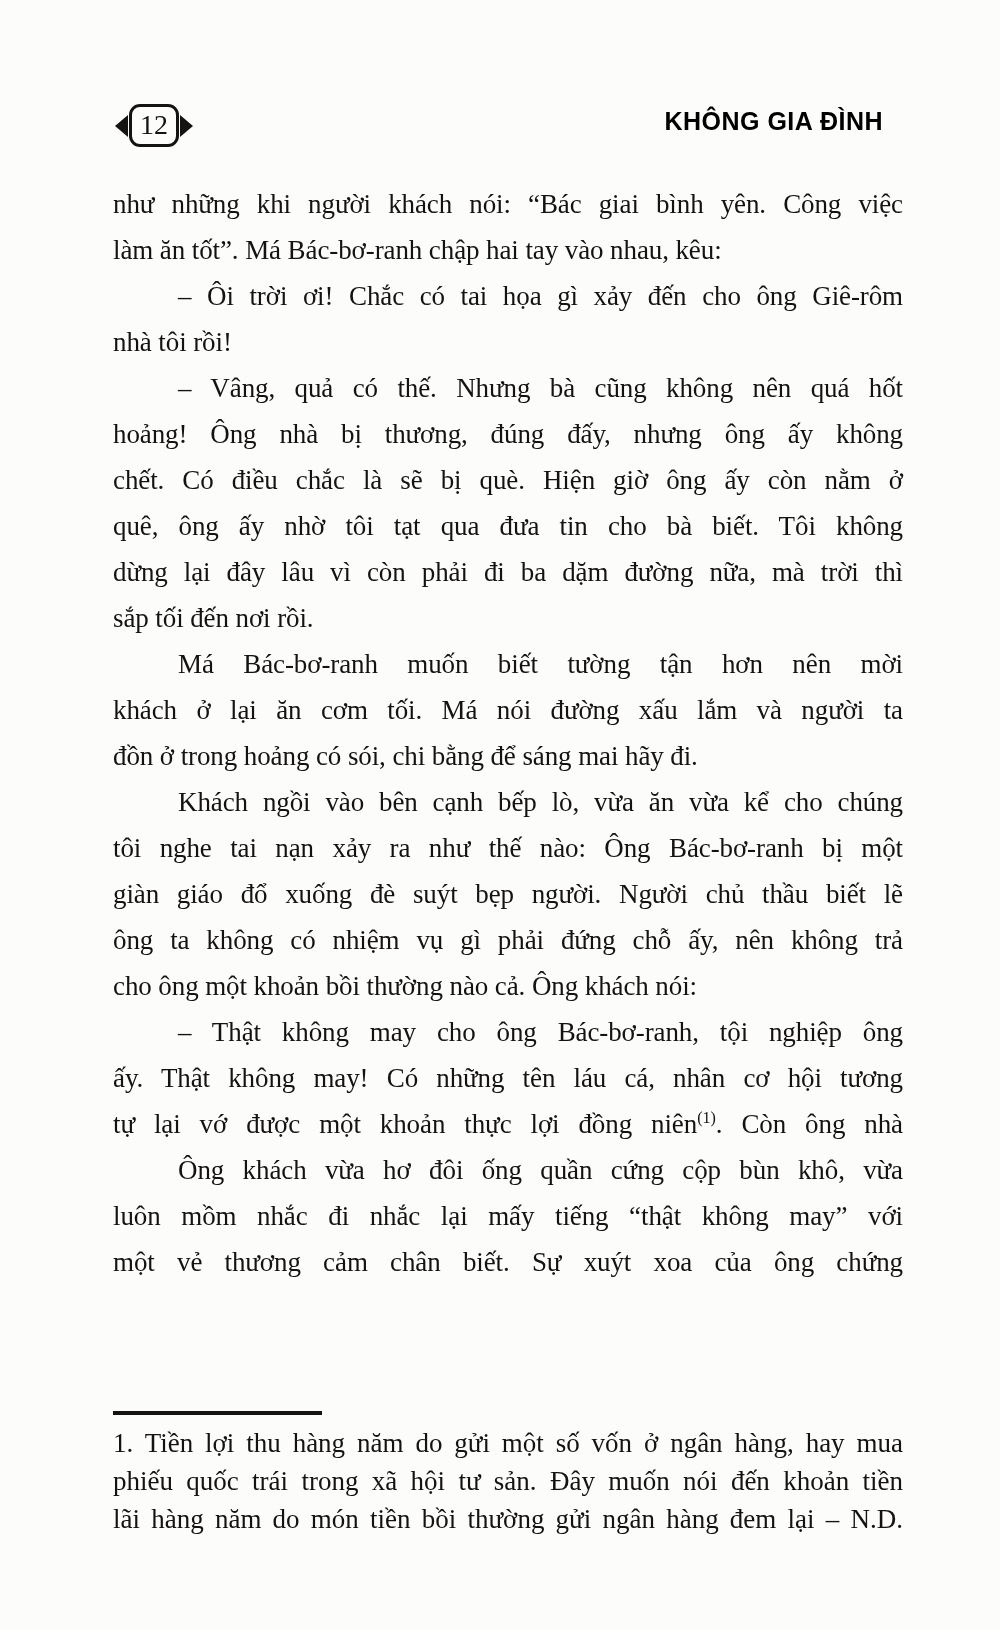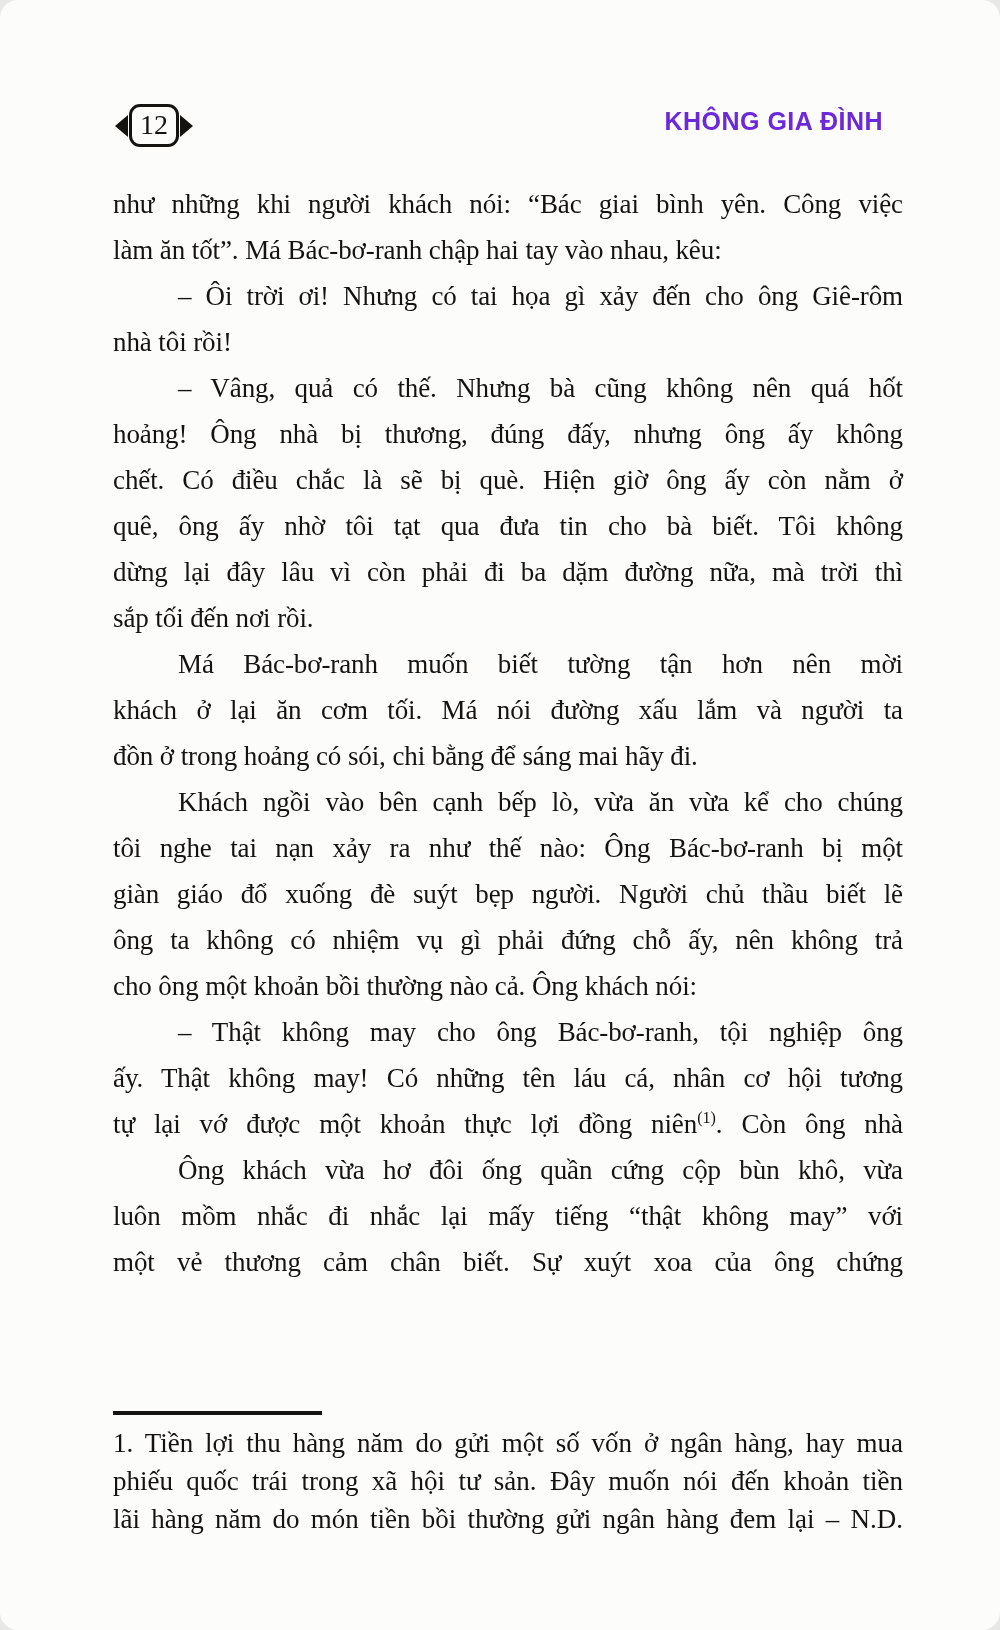--- a/index.html
+++ b/index.html
@@ -5,21 +5,20 @@
   html, body { margin: 0; padding: 0; background: #e8e8e6; }
   .page {
     position: relative;
     width: 1000px;
     height: 1630px;
     margin: 0 auto;
     background: #fcfcfa;
     font-family: "Liberation Serif", serif;
     color: #151310;
     overflow: hidden;
-    border-radius: 18px;
   }
 
   
   .page-marker {
     position: absolute;
     left: 115px;
     top: 104px;
     display: flex;
     align-items: center;
   }
@@ -41,21 +40,21 @@
     padding-bottom: 2px;
   }
   .running-title {
     position: absolute;
     right: 117px;
     top: 107px;
     font-family: "Liberation Sans", sans-serif;
     font-weight: 700;
     font-size: 25px;
     letter-spacing: 0.5px;
-    color: #6d28d9;
+    color: #000000;
     white-space: nowrap;
   }
 
   
   .body-text {
     position: absolute;
     left: 113px;
     top: 181px;
     width: 790px;
   }
@@ -109,21 +108,21 @@
     <span class="tri tri-left"></span>
     <span class="pagenum-box">12</span>
     <span class="tri tri-right"></span>
   </div>
 
   <div class="running-title">KHÔNG GIA ĐÌNH</div>
 
   <div class="body-text">
       <div class="bodyline">như những khi người khách nói: “Bác giai bình yên. Công việc</div>
       <div class="bodyline endline">làm ăn tốt”. Má Bác-bơ-ranh chập hai tay vào nhau, kêu:</div>
-      <div class="bodyline indent">– Ôi trời ơi! Nhưng có tai họa gì xảy đến cho ông Giê-rôm</div>
+      <div class="bodyline indent">– Ôi trời ơi! Chắc có tai họa gì xảy đến cho ông Giê-rôm</div>
       <div class="bodyline endline">nhà tôi rồi!</div>
       <div class="bodyline indent">– Vâng, quả có thế. Nhưng bà cũng không nên quá hốt</div>
       <div class="bodyline">hoảng! Ông nhà bị thương, đúng đấy, nhưng ông ấy không</div>
       <div class="bodyline">chết. Có điều chắc là sẽ bị què. Hiện giờ ông ấy còn nằm ở</div>
       <div class="bodyline">quê, ông ấy nhờ tôi tạt qua đưa tin cho bà biết. Tôi không</div>
       <div class="bodyline">dừng lại đây lâu vì còn phải đi ba dặm đường nữa, mà trời thì</div>
       <div class="bodyline endline">sắp tối đến nơi rồi.</div>
       <div class="bodyline indent">Má Bác-bơ-ranh muốn biết tường tận hơn nên mời</div>
       <div class="bodyline">khách ở lại ăn cơm tối. Má nói đường xấu lắm và người ta</div>
       <div class="bodyline endline">đồn ở trong hoảng có sói, chi bằng để sáng mai hãy đi.</div>

